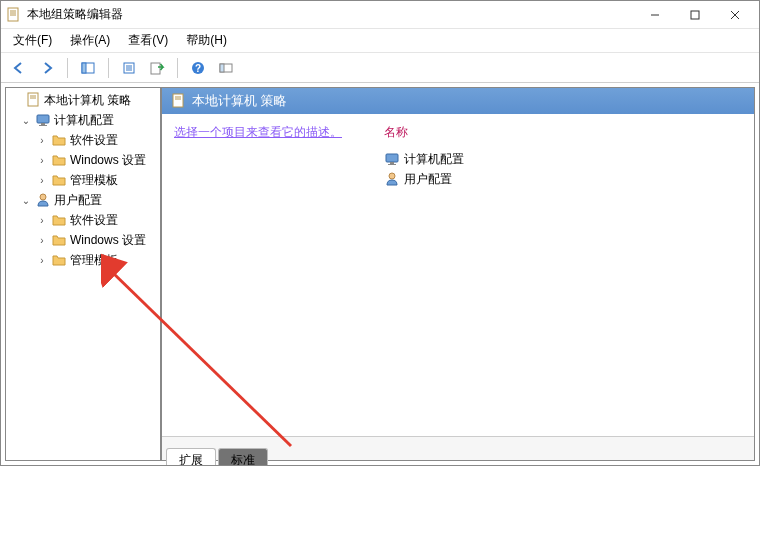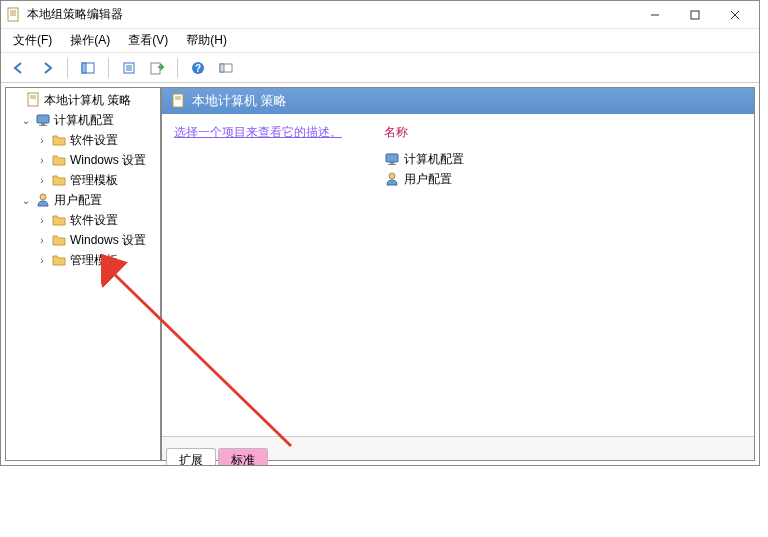--- a/index.html
+++ b/index.html
@@ -125,21 +125,21 @@
     padding: 3px 12px 2px 12px;
     font-size: 12px;
     border: 1px solid #bbb;
     border-bottom: none;
     border-radius: 3px 3px 0 0;
     background: #fff;
     margin-right: 2px;
     position: relative;
     top: 11px;
   }
-  .tab.inactive { background: #f9a8d4; }
+  .tab.inactive { background: #737373; }
   .annotation-arrow {
     position: absolute;
     left: 100px; top: 245px;
     pointer-events: none;
   }
 </style>
 </head>
 <body>
 
 <div class="window">

